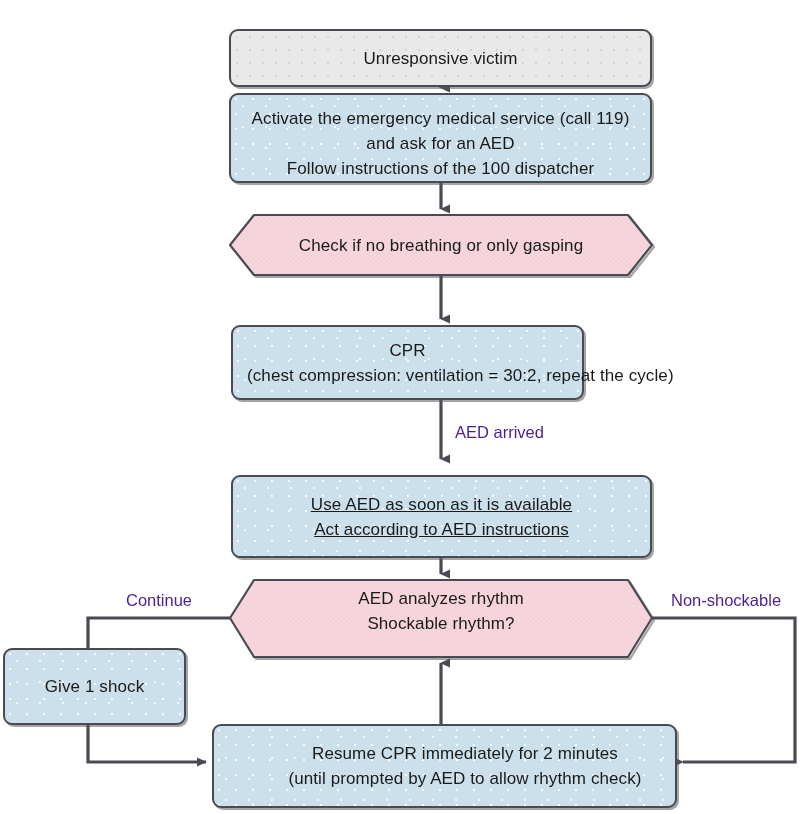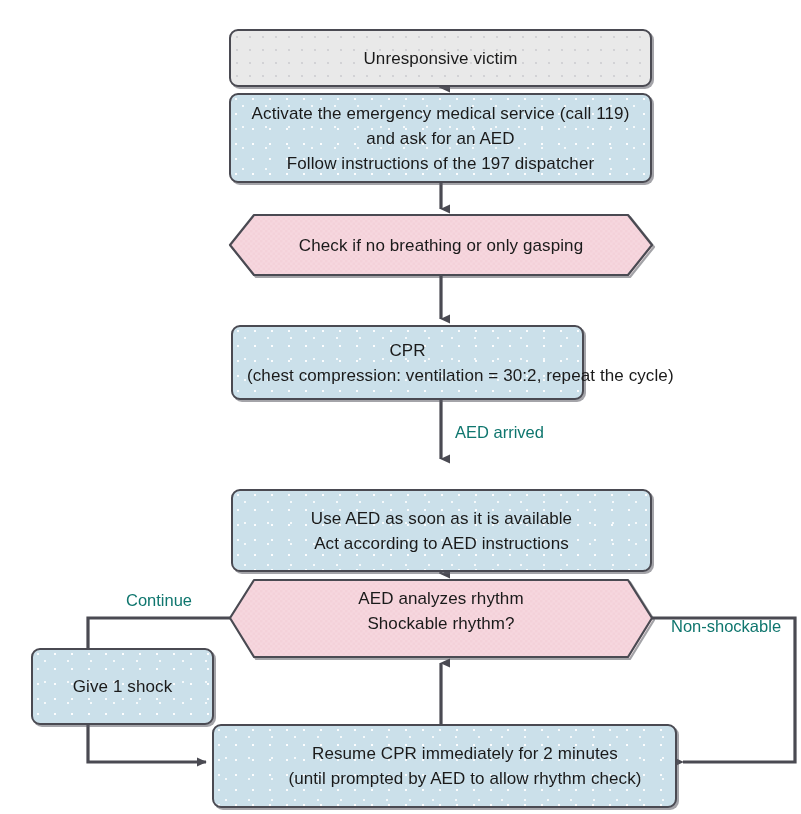--- a/index.html
+++ b/index.html
@@ -64,21 +64,21 @@
       #cbe0ea;
   }
   
   .hex{ background:transparent; border:none; }
 
   .edge-label{
     position:absolute;
     font-size:16.5px;
     line-height:20px;
     white-space:nowrap;
-    color:#0f766e;
+    color:#4c1d95;
   }
 </style>
 </head>
 <body>
 
 <div id="chart">
 
   <svg id="wires" viewBox="0 0 801 814">
     <defs>
       <marker id="ah-down" markerWidth="11" markerHeight="11" refX="5.5" refY="9.2" orient="auto" markerUnits="userSpaceOnUse">
@@ -132,67 +132,67 @@
 
     <path d="M652,618 L795,618 L795,762 L683,762" stroke="#4a4a52" stroke-width="3.2" fill="none" marker-end="url(#ah-left)"></path>
   </svg>
 
   <div class="node rect gray" style="left:229px; top:5px; width:423px; height:58px;">
     <div class="lines">
       <span class="ln">Unresponsive victim</span>
     </div>
   </div>
 
-  <div class="node rect blue" style="left:229px; top:93px; width:423px; height:90px;">
+  <div class="node rect blue" style="left:229px; top:93px; width:423px; height:90px;align-items:flex-end;">
     <div class="lines">
       <span class="ln">Activate the emergency medical service (call 119)</span>
       <span class="ln">and ask for an AED</span>
-      <span class="ln">Follow instructions of the 197 dispatcher</span>
+      <span class="ln">Follow instructions of the 100 dispatcher</span>
     </div>
   </div>
 
   <div class="node hex" style="left:230px; top:215px; width:422px; height:60px;">
     <div class="lines">
       <span class="ln">Check if no breathing or only gasping</span>
     </div>
   </div>
 
   <div class="node rect blue" style="left:231px; top:325px; width:353px; height:75px;">
     <div class="lines">
       <span class="ln">CPR</span>
       <span class="ln">(chest compression: ventilation = 30:2, repeat the cycle)</span>
     </div>
   </div>
 
-  <div class="node rect blue" style="left:231px; top:489px; width:421px; height:83px;">
+  <div class="node rect blue" style="left:231px; top:475px; width:421px; height:83px;text-decoration:underline;">
     <div class="lines">
       <span class="ln">Use AED as soon as it is available</span>
       <span class="ln">Act according to AED instructions</span>
     </div>
   </div>
 
   <div class="node hex" style="left:230px; top:580px; width:422px; height:61px;">
     <div class="lines">
       <span class="ln">AED analyzes rhythm</span>
       <span class="ln">Shockable rhythm?</span>
     </div>
   </div>
 
-  <div class="node rect blue" style="left:3px; top:648px; width:183px; height:77px;margin-left:28px;">
+  <div class="node rect blue" style="left:3px; top:648px; width:183px; height:77px;">
     <div class="lines">
       <span class="ln">Give 1 shock</span>
     </div>
   </div>
 
   <div class="node rect blue" style="left:212px; top:724px; width:465px; height:84px;padding-left:41px;">
     <div class="lines">
       <span class="ln">Resume CPR immediately for 2 minutes</span>
       <span class="ln">(until prompted by AED to allow rhythm check)</span>
     </div>
   </div>
 
   <div class="edge-label" style="left:455px; top:422px;">AED arrived</div>
 
   <div class="edge-label" style="left:126px; top:590px;">Continue</div>
 
-  <div class="edge-label" style="left:671px; top:616px;">Non-shockable</div>
+  <div class="edge-label" style="left:671px; top:590px;">Non-shockable</div>
 
 </div>
 
 </body></html>

